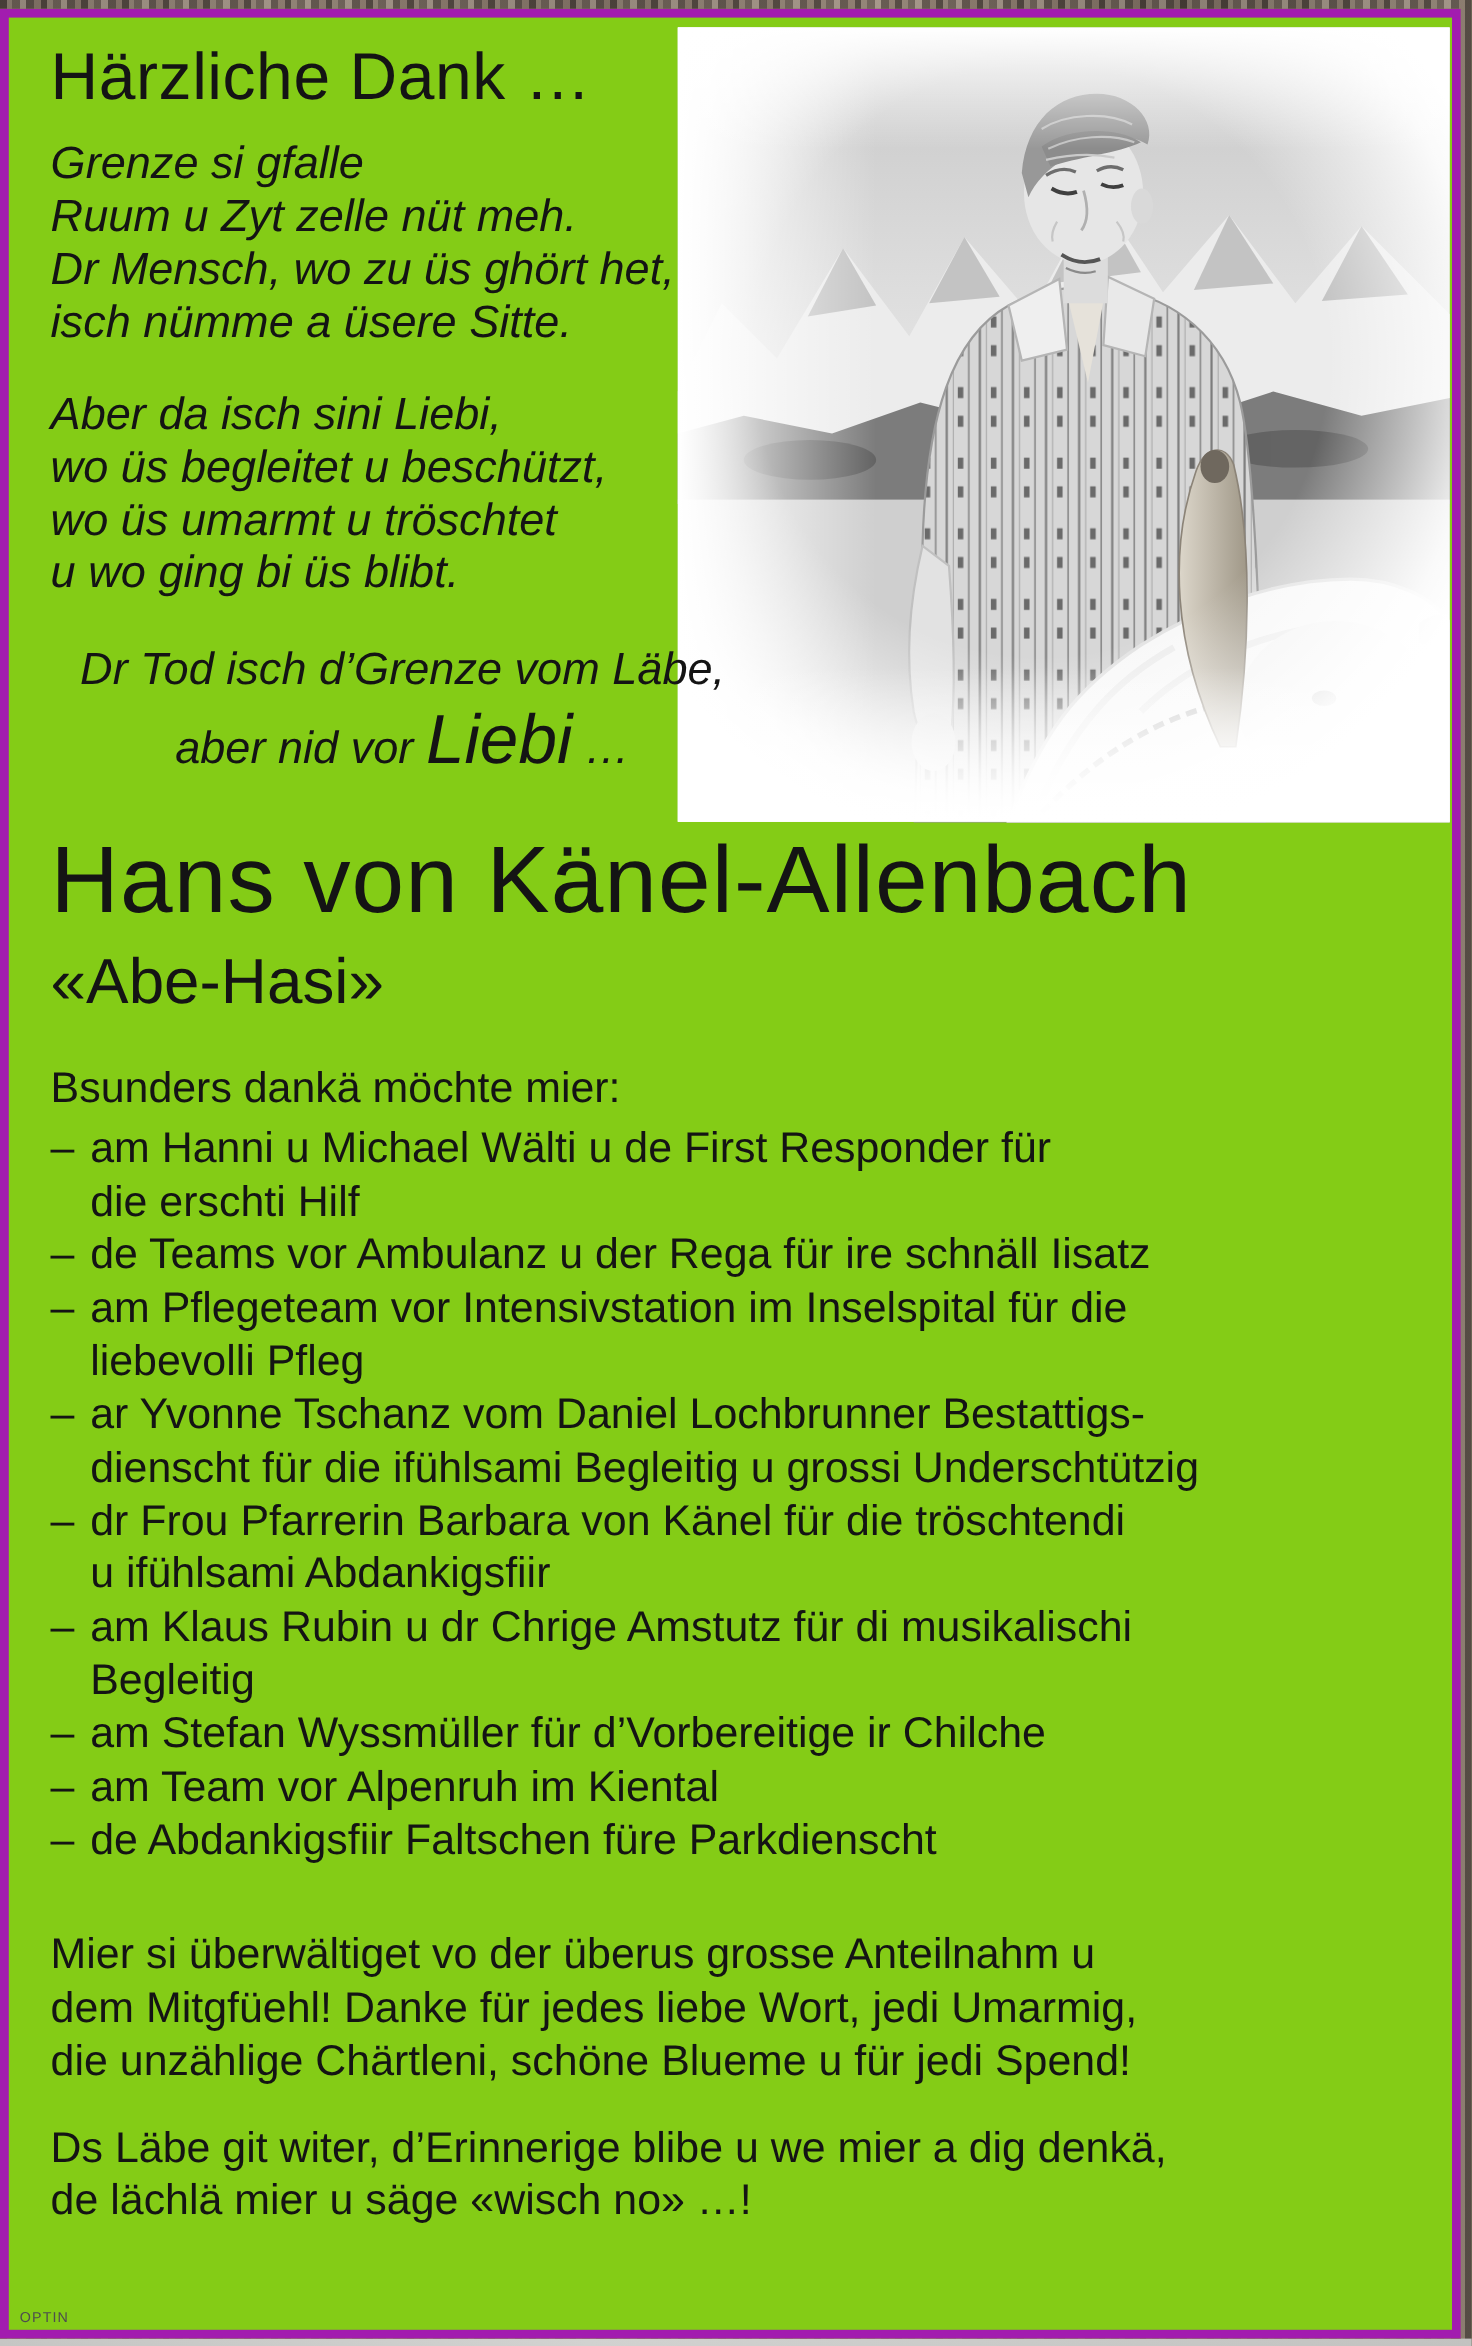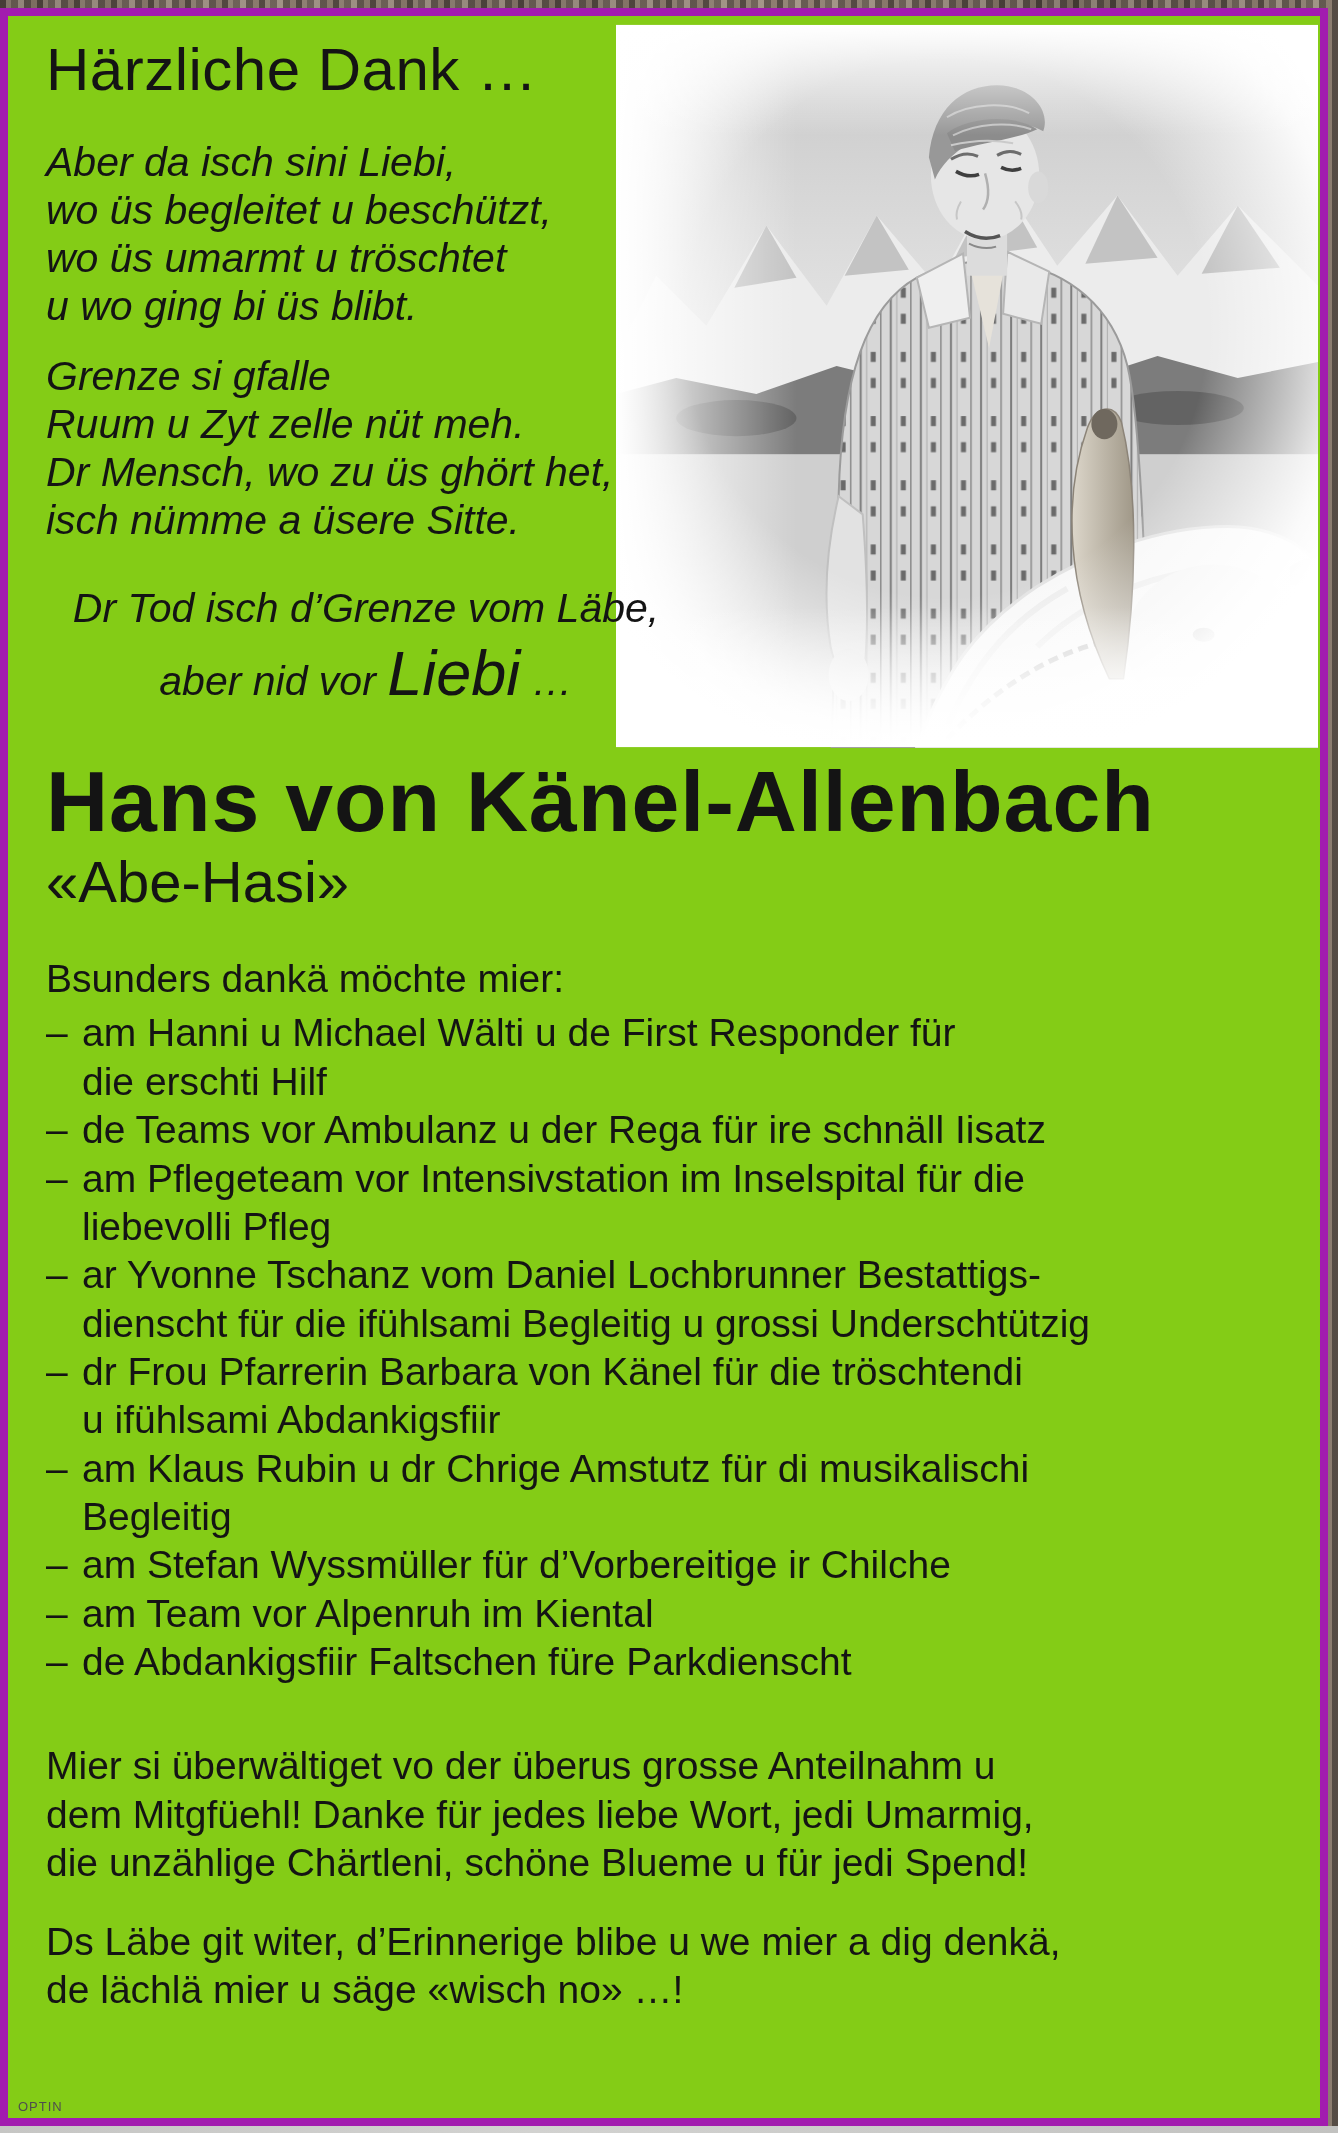--- a/index.html
+++ b/index.html
@@ -53,21 +53,21 @@
     white-space:pre-line;
     max-width:620px;
   }
   .stanza-1{margin-top:22px;}
   .stanza-2{margin-top:36px;}
   .stanza-3{margin-top:40px;font-style:italic;font-size:41px;max-width:640px;text-align:center;}
   .stanza-3 .line1{line-height:1.17;}
   .stanza-3 .line2{line-height:80px;}
   .liebi-big{font-size:63px;}
   .deceased-name{
-    margin:34px 0 4px 0;font-weight:700;
+    margin:34px 0 16px 0;font-weight:400;
     font-size:86px;line-height:1.08;letter-spacing:1px;
     white-space:nowrap;
   }
   .deceased-nickname{
     margin:2px 0 0 0;font-weight:400;
     font-size:58px;line-height:1.05;
   }
   .thanks-intro{
     margin-top:42px;
     font-size:39px;line-height:1.25;
@@ -213,29 +213,29 @@
       <rect x="0" y="0" width="180" height="720" fill="url(#fadeL)"></rect>
       <rect x="0" y="0" width="700" height="110" fill="url(#fadeT)"></rect>
       <rect x="0" y="580" width="700" height="140" fill="url(#fadeB)"></rect>
     </svg>
   </div>
 
   <div class="content">
 
     <h1 class="page-title">Härzliche Dank …</h1>
 
+    <div class="stanza stanza-1">Grenze si gfalle
+Ruum u Zyt zelle nüt meh.
+Dr Mensch, wo zu üs ghört het,
+isch nümme a üsere Sitte.</div>
+
     <div class="stanza stanza-2">Aber da isch sini Liebi,
 wo üs begleitet u beschützt,
 wo üs umarmt u tröschtet
 u wo ging bi üs blibt.</div>
-
-    <div class="stanza stanza-1">Grenze si gfalle
-Ruum u Zyt zelle nüt meh.
-Dr Mensch, wo zu üs ghört het,
-isch nümme a üsere Sitte.</div>
 
     <div class="stanza-3">
       <div class="line1">Dr Tod isch d’Grenze vom Läbe,</div>
       <div class="line2"><span>aber nid vor </span><span class="liebi-big">Liebi</span><span> …</span></div>
     </div>
 
     <h2 class="deceased-name">Hans von Känel-Allenbach</h2>
     <h3 class="deceased-nickname">«Abe-Hasi»</h3>
 
     <div class="thanks-intro">Bsunders dankä möchte mier:</div>

